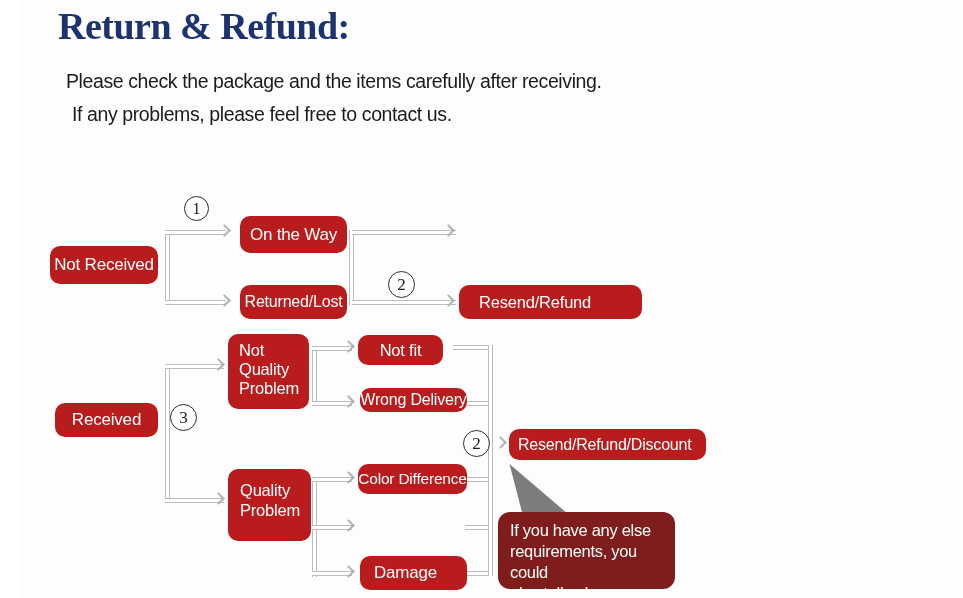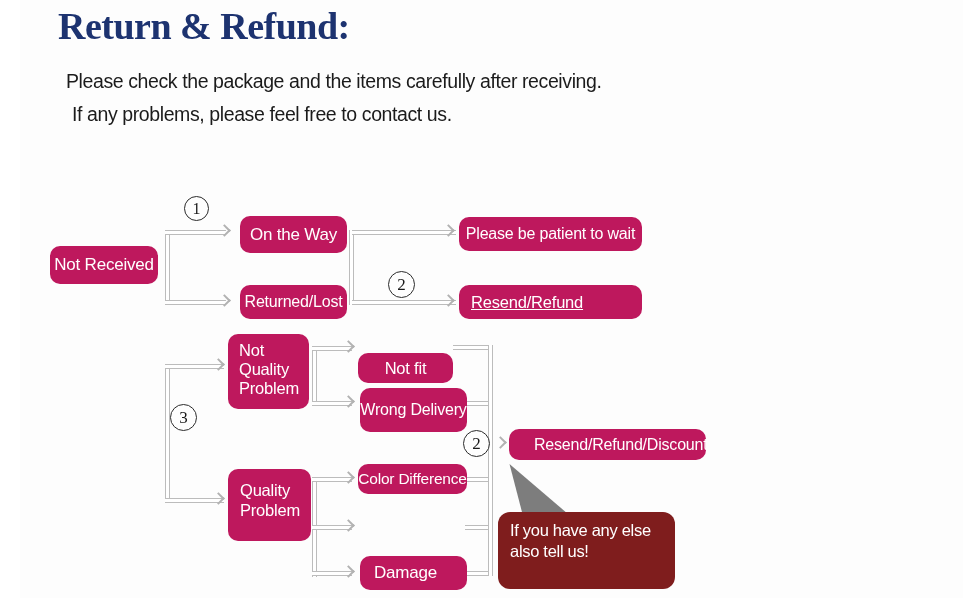--- a/index.html
+++ b/index.html
@@ -10,21 +10,21 @@
   .title {
     position:absolute; left:38px; top:4px;
     font-family:"Liberation Serif", serif; font-weight:700;
     font-size:38px; color:#1d3370; letter-spacing:-0.5px;
   }
   .intro1 { position:absolute; left:46px; top:70px; font-size:19.5px; letter-spacing:-0.4px; }
   .intro2 { position:absolute; left:52px; top:103px; font-size:19.5px; letter-spacing:-0.4px; }
   .guide  { position:absolute; left:30px; top:153px; font-size:24px; letter-spacing:-0.5px; }
 
   .box {
-    position:absolute; background:#be185d; color:#ffffff; border-radius:10px;
+    position:absolute; background:#b91c1c; color:#ffffff; border-radius:10px;
     display:flex; align-items:center; justify-content:center;
     font-size:16.5px; letter-spacing:-0.2px; box-sizing:border-box; text-align:center;
   }
   .box.leftpad { justify-content:flex-start; text-align:left; }
   .box.multiline { display:block; text-align:left; }
 
   .hline {
     position:absolute; height:5px; box-sizing:border-box; background:#ffffff;
     border-top:1px solid #bcbcbc; border-bottom:1px solid #bcbcbc;
   }
@@ -72,41 +72,41 @@
   <div class="chev" style="left:424px; top:226px;"></div>
   <div class="hline" style="left:332px; top:300px; width:104px;"></div>
   <div class="chev" style="left:424px; top:296px;"></div>
 
   <div class="badge" style="left:164px; top:196px; width:25px; height:25px; font-size:16px;">1</div>
   <div class="badge" style="left:368px; top:271px; width:27px; height:27px; font-size:17px;">2</div>
 
   <div class="box" style="left:30px; top:246px; width:108px; height:38px; font-size:17px;text-align:center;">Not Received</div>
   <div class="box" style="left:220px; top:216px; width:107px; height:37px; font-size:17px;">On the Way</div>
   <div class="box" style="left:220px; top:285px; width:107px; height:34px; font-size:16px;">Returned/Lost</div>
-  <div class="box" style="left:439px; top:217px; width:183px; height:34px; font-size:16px;">Please be patient to wait</div>
-  <div class="box leftpad" style="left:439px; top:285px; width:183px; height:34px; padding-left:12px;text-decoration:underline;">Resend/Refund</div>
+  <div class="box leftpad" style="left:439px; top:285px; width:183px; height:34px; padding-left:20px;">Resend/Refund</div>
 
   <div class="vline" style="left:145px; top:364px; height:139px;"></div>
   <div class="hline" style="left:145px; top:364px; width:59px;"></div>
   <div class="chev" style="left:194px; top:360px;"></div>
   <div class="hline" style="left:145px; top:498px; width:59px;"></div>
   <div class="chev" style="left:194px; top:494px;"></div>
 
   <div class="badge" style="left:150px; top:404px; width:27px; height:27px; font-size:17px;">3</div>
 
+  <div class="box" style="left:35px; top:403px; width:103px; height:34px; font-size:17px;">Received</div>
 
   <div class="vline" style="left:292px; top:346px; height:60px;"></div>
   <div class="hline" style="left:292px; top:346px; width:40px;"></div>
   <div class="chev" style="left:324px; top:342px;"></div>
   <div class="hline" style="left:292px; top:401px; width:40px;"></div>
   <div class="chev" style="left:324px; top:397px;"></div>
 
   <div class="box multiline" style="left:208px; top:334px; width:81px; height:75px; padding:7px 4px 7px 11px; line-height:1.16; font-size:16.5px;">Not Quality Problem</div>
-  <div class="box" style="left:338px; top:353px; width:95px; height:30px; font-size:16.5px;">Not fit</div>
-  <div class="box" style="left:340px; top:388px; width:107px; height:44px; font-size:16px;">Wrong Delivery</div>
+  <div class="box" style="left:338px; top:335px; width:85px; height:30px; font-size:16.5px;">Not fit</div>
+  <div class="box" style="left:340px; top:388px; width:107px; height:24px; font-size:16px;">Wrong Delivery</div>
 
   <div class="vline" style="left:292px; top:477px; height:100px;"></div>
   <div class="hline" style="left:292px; top:477px; width:40px;"></div>
   <div class="chev" style="left:324px; top:473px;"></div>
   <div class="hline" style="left:292px; top:525px; width:40px;"></div>
   <div class="chev" style="left:324px; top:521px;"></div>
   <div class="hline" style="left:292px; top:571px; width:40px;"></div>
   <div class="chev" style="left:324px; top:567px;"></div>
 
   <div class="box multiline" style="left:208px; top:469px; width:83px; height:72px; padding:11px 4px 7px 12px; line-height:1.22; font-size:16.5px;">Quality Problem</div>
@@ -115,21 +115,22 @@
 
   <div class="hline" style="left:433px; top:345px; width:36px;"></div>
   <div class="hline" style="left:447px; top:401px; width:22px;"></div>
   <div class="hline" style="left:447px; top:477px; width:22px;"></div>
   <div class="hline" style="left:445px; top:525px; width:24px;"></div>
   <div class="hline" style="left:447px; top:571px; width:22px;"></div>
   <div class="vline" style="left:468px; top:345px; height:231px;"></div>
 
   <div class="badge" style="left:443px; top:430px; width:27px; height:27px; font-size:17px;">2</div>
   <div class="chev" style="left:476px; top:438px;"></div>
-  <div class="box leftpad" style="left:489px; top:429px; width:197px; height:31px; padding-left:25px; font-size:16px;">Resend/Refund/Discount</div>
+  <div class="box leftpad" style="left:489px; top:429px; width:197px; height:31px; padding-left:9px; font-size:16px;">Resend/Refund/Discount</div>
 
   <div class="bubble-tail"></div>
   <div class="bubble">
     <div>If you have any else</div>
+    <div>requirements, you could</div>
     <div>also tell us!</div>
   </div>
 
 </div>
 
 </body></html>

